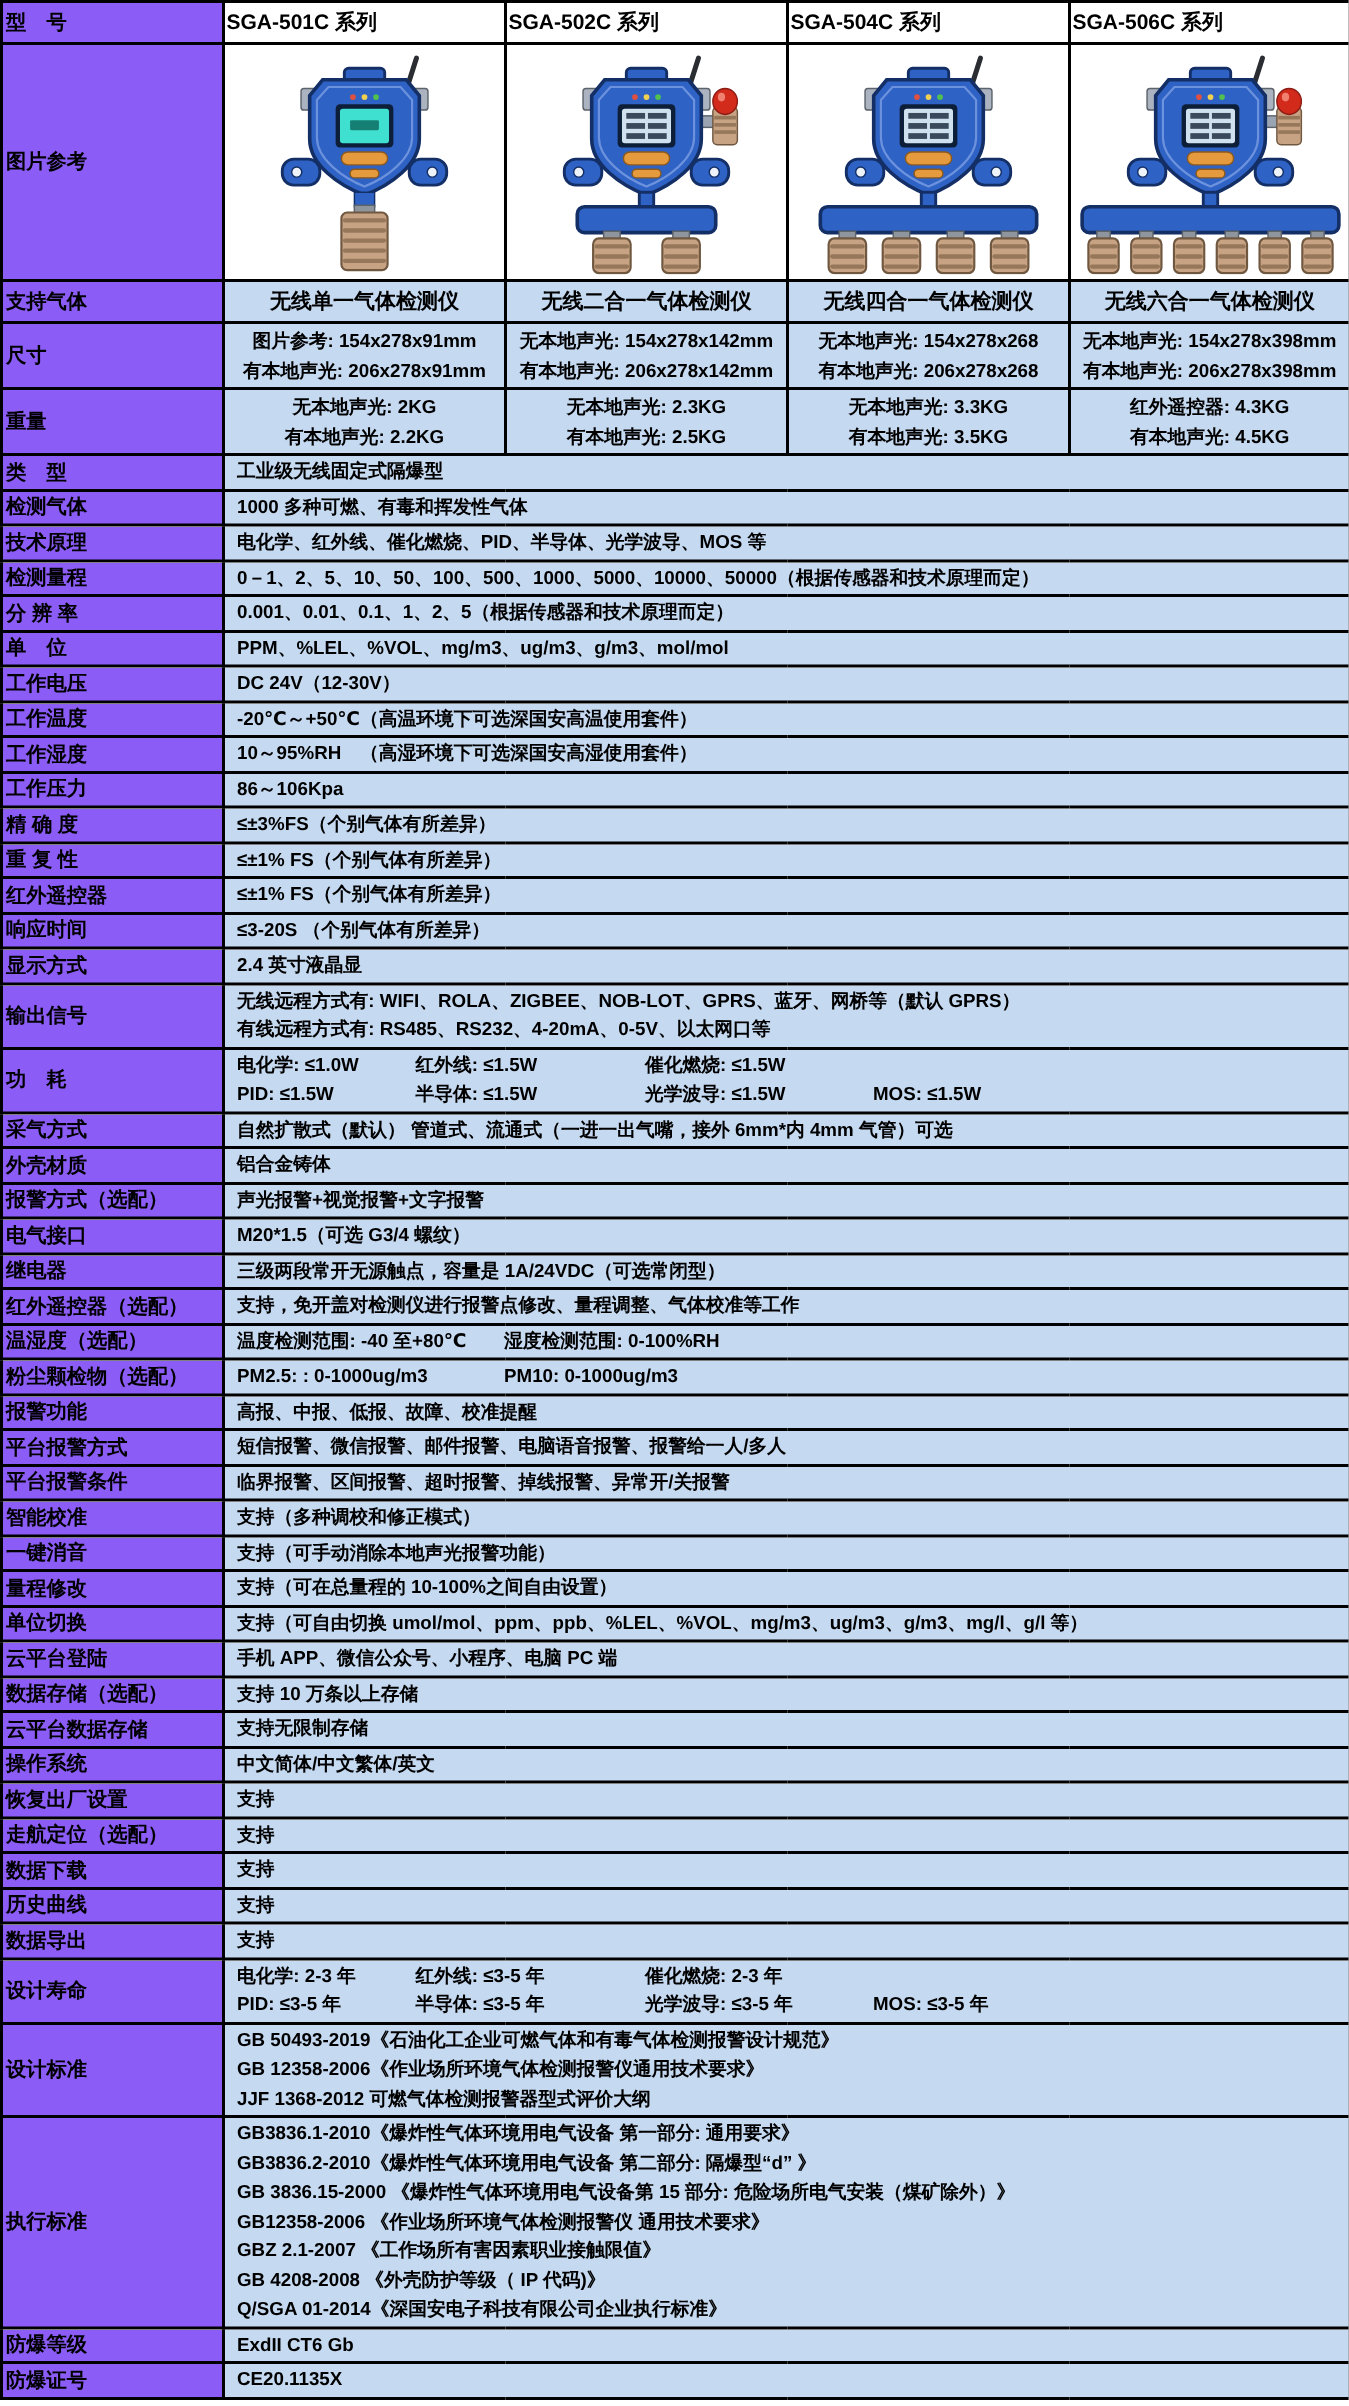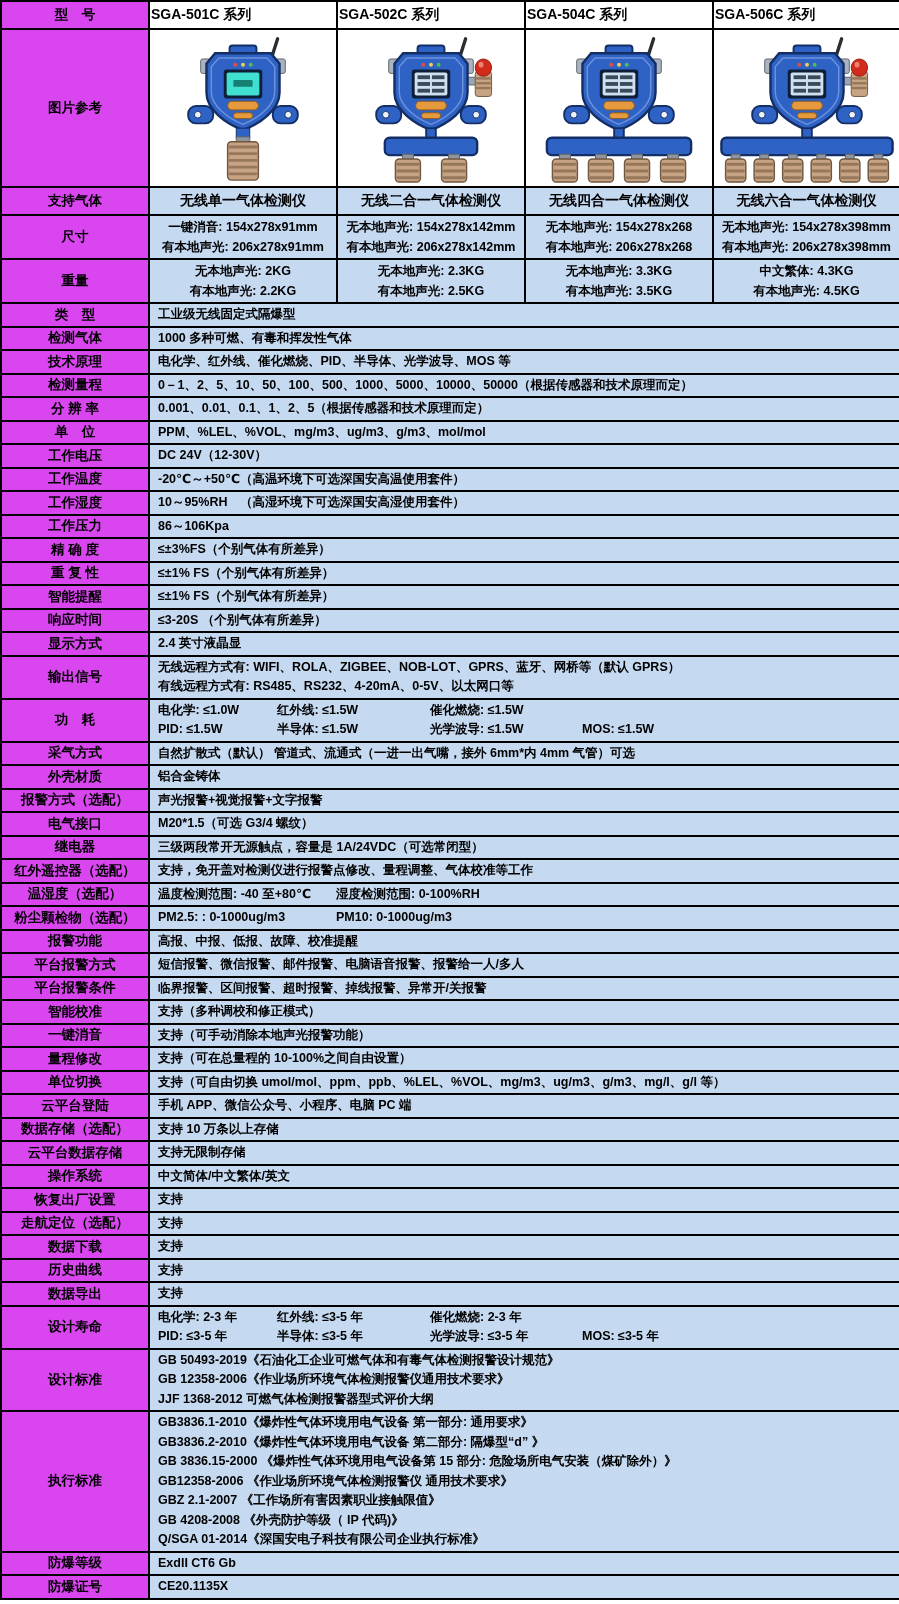--- a/index.html
+++ b/index.html
@@ -1,19 +1,19 @@
 <!DOCTYPE html>
 <html><head>
 <meta charset="utf-8">
 <style>
   html,body{margin:0;padding:0;background:#fff;}
   body{width:899px;font-family:"Liberation Sans","DejaVu Sans",sans-serif;color:#000;}
   #spec-table{border-collapse:collapse;table-layout:fixed;width:899px;}
   #spec-table td{border:2px solid #000;overflow:hidden;vertical-align:middle;}
-  td.lbl{background:#d946ef;text-align:center;font-weight:bold;font-size:13.5px;padding:1px 2px;white-space:nowrap;}
+  td.lbl{background:#8b5cf6;text-align:left;font-weight:bold;font-size:13.5px;padding:1px 2px;white-space:nowrap;}
   td.val{background:#C5D9F1;font-size:12.5px;font-weight:bold;padding:1px 8px;}
   td.valc{text-align:center;}
   td.mhead{background:#FFFFFF;font-weight:bold;font-size:14px;height:24px;white-space:nowrap;}
   td.img-cell{background:#FFFFFF;height:156px;text-align:center;padding:0;}
   tr.support td{height:24px;}
   tr.support td.val{font-size:14px;}
   .ln{line-height:19.5px;white-space:nowrap;}
   .ln2{line-height:20px;}
   .segs{display:flex;}
   .segs span{flex:0 0 auto;white-space:nowrap;}
@@ -235,21 +235,21 @@
       <tr class="support">
         <td class="lbl">支持气体</td>
         <td class="val valc">无线单一气体检测仪</td>
         <td class="val valc">无线二合一气体检测仪</td>
         <td class="val valc">无线四合一气体检测仪</td>
         <td class="val valc">无线六合一气体检测仪</td>
       </tr>
       <tr>
         <td class="lbl">尺寸</td>
         <td class="val valc">
-          <div class="ln ln2">一键消音: 154x278x91mm</div>
+          <div class="ln ln2">图片参考: 154x278x91mm</div>
           <div class="ln ln2">有本地声光: 206x278x91mm</div>
         </td>
         <td class="val valc">
           <div class="ln ln2">无本地声光: 154x278x142mm</div>
           <div class="ln ln2">有本地声光: 206x278x142mm</div>
         </td>
         <td class="val valc">
           <div class="ln ln2">无本地声光: 154x278x268</div>
           <div class="ln ln2">有本地声光: 206x278x268</div>
         </td>
@@ -266,21 +266,21 @@
         </td>
         <td class="val valc">
           <div class="ln ln2">无本地声光: 2.3KG</div>
           <div class="ln ln2">有本地声光: 2.5KG</div>
         </td>
         <td class="val valc">
           <div class="ln ln2">无本地声光: 3.3KG</div>
           <div class="ln ln2">有本地声光: 3.5KG</div>
         </td>
         <td class="val valc">
-          <div class="ln ln2">中文繁体: 4.3KG</div>
+          <div class="ln ln2">红外遥控器: 4.3KG</div>
           <div class="ln ln2">有本地声光: 4.5KG</div>
         </td>
       </tr>
       <tr>
         <td class="lbl">类　型</td>
         <td class="val" colspan="4">
           <div class="ln">工业级无线固定式隔爆型</div>
         </td>
       </tr>
       <tr>
@@ -343,21 +343,21 @@
           <div class="ln">≤±3%FS（个别气体有所差异）</div>
         </td>
       </tr>
       <tr>
         <td class="lbl">重 复 性</td>
         <td class="val" colspan="4">
           <div class="ln">≤±1% FS（个别气体有所差异）</div>
         </td>
       </tr>
       <tr>
-        <td class="lbl">智能提醒</td>
+        <td class="lbl">红外遥控器</td>
         <td class="val" colspan="4">
           <div class="ln">≤±1% FS（个别气体有所差异）</div>
         </td>
       </tr>
       <tr>
         <td class="lbl">响应时间</td>
         <td class="val" colspan="4">
           <div class="ln">≤3-20S （个别气体有所差异）</div>
         </td>
       </tr>

